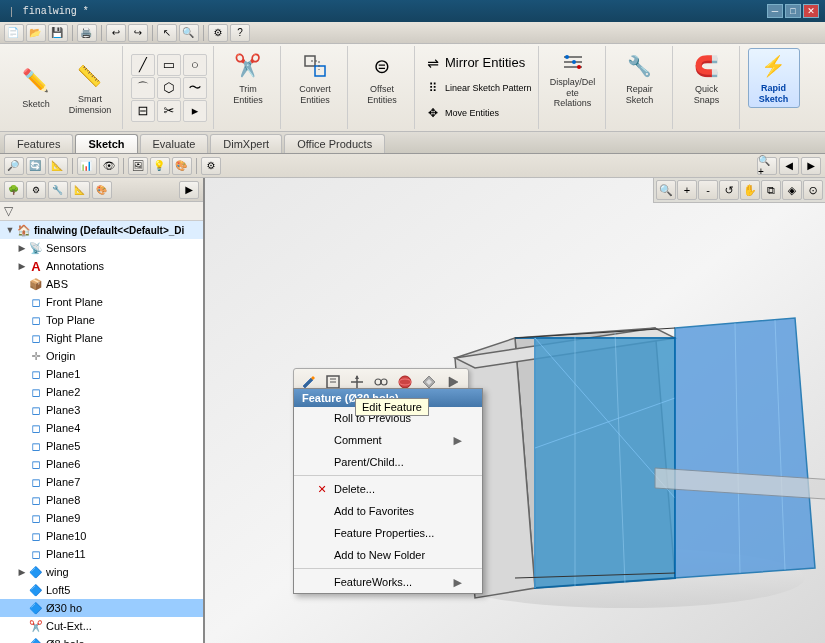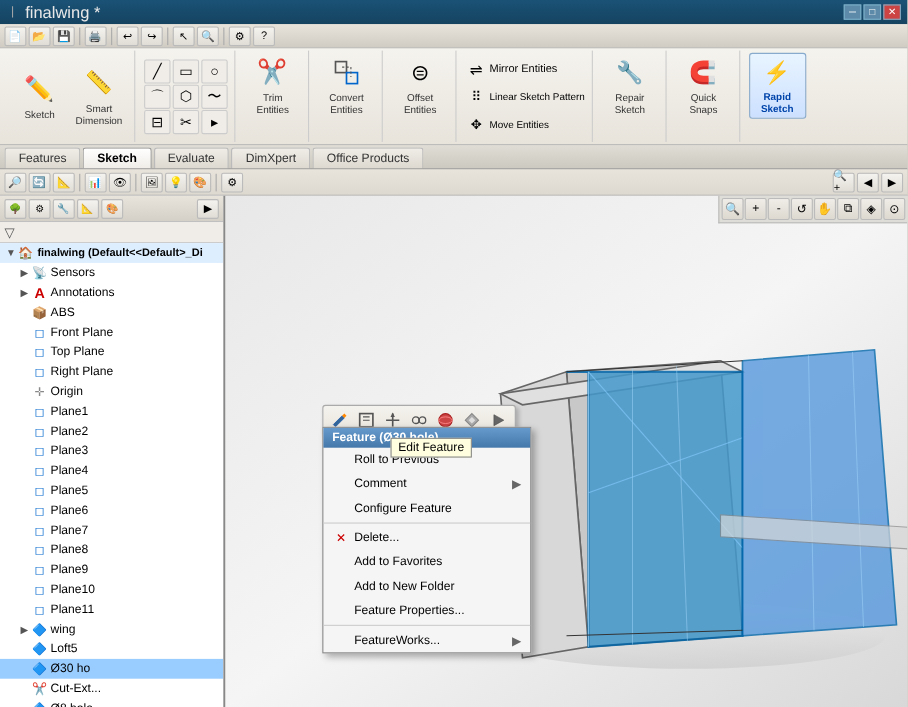--- a/index.html
+++ b/index.html
@@ -203,21 +203,21 @@
       background: linear-gradient(to bottom, #6699cc, #4477aa);
       color: white;
       padding: 3px 8px;
       font-weight: bold;
       font-size: 11px;
     }
 
     .ctx-item {
       display: flex;
       align-items: center;
-      padding: 3px 8px;
+      padding: 3px 20px;
       cursor: pointer;
       gap: 4px;
     }
     .ctx-item-icon { width: 16px; height: 16px; display: flex; align-items: center; justify-content: center; font-size: 11px; }
     .ctx-sep { height: 1px; background: #ccc; margin: 2px 0; }
     .ctx-arrow { margin-left: auto; color: #666; }
 
     
     #mini-toolbar {
       position: absolute;
@@ -306,21 +306,21 @@
       background: #f0ede8;
       border-bottom: 1px solid #ccc;
     }
   </style>
 </head>
 <body>
 
 <div id="titlebar">
   <div id="titlebar-left">
     <span style="color:#aaa;margin:0 4px;">|</span>
-    <span style="color:#e8e8e8;font-size:15px;">finalwing *</span>
+    <span style="color:#e8e8e8;font-size:10px;font-family:Liberation Mono, monospace;">finalwing *</span>
   </div>
   <div id="titlebar-controls">
     <div class="title-btn">─</div>
     <div class="title-btn">□</div>
     <div class="title-btn" style="background:#cc4444;">✕</div>
   </div>
 </div>
 
 <div id="top-toolbar">
   <div class="toolbar-icon-sm">📄</div>
@@ -398,33 +398,48 @@
     <div class="ribbon-btn-large">
       <div class="icon-box" style="font-size:20px;">⊜</div>
       <span class="ribbon-btn-label">Offset<br>Entities</span>
     </div>
   </div>
 
   <div class="ribbon-group" style="min-width:90px;">
     <div style="display:flex;flex-direction:column;gap:1px;flex:1;justify-content:center;">
       <div style="display:flex;align-items:center;gap:2px;padding:2px 0;">
         <div class="icon-box-sm" style="font-size:14px;">⇌</div>
-        <span style="font-size:10px;cursor:pointer;">Mirror Entities</span>
+        <span style="font-size:13px;cursor:pointer;">Mirror Entities</span>
       </div>
       <div style="display:flex;align-items:center;gap:2px;padding:2px 0;">
         <div class="icon-box-sm" style="font-size:12px;">⠿</div>
         <span style="font-size:9px;cursor:pointer;">Linear Sketch Pattern</span>
       </div>
       <div style="display:flex;align-items:center;gap:2px;padding:2px 0;">
         <div class="icon-box-sm" style="font-size:12px;">✥</div>
         <span style="font-size:9px;cursor:pointer;">Move Entities</span>
       </div>
     </div>
   </div>
 
+  <div class="ribbon-group">
+    <div class="ribbon-btn-large">
+      <div class="icon-box">
+        <svg width="28" height="28" viewBox="0 0 28 28">
+          <line x1="5" y1="10" x2="23" y2="10" stroke="#555" stroke-width="1.5"></line>
+          <line x1="5" y1="15" x2="23" y2="15" stroke="#555" stroke-width="1.5"></line>
+          <line x1="5" y1="20" x2="23" y2="20" stroke="#555" stroke-width="1.5"></line>
+          <circle cx="8" cy="10" r="2" fill="#0066cc"></circle>
+          <circle cx="15" cy="15" r="2" fill="#0066cc"></circle>
+          <circle cx="20" cy="20" r="2" fill="#cc0000"></circle>
+        </svg>
+      </div>
+      <span class="ribbon-btn-label">Display/Delete<br>Relations</span>
+    </div>
+  </div>
 
   <div class="ribbon-group">
     <div class="ribbon-btn-large">
       <div class="icon-box" style="font-size:20px;">🔧</div>
       <span class="ribbon-btn-label">Repair<br>Sketch</span>
     </div>
   </div>
 
   <div class="ribbon-group">
     <div class="ribbon-btn-large">
@@ -740,38 +755,38 @@
         <span class="ctx-item-icon"></span>
         <span>Roll to Previous</span>
       </div>
       <div class="ctx-item">
         <span class="ctx-item-icon"></span>
         <span>Comment</span>
         <span class="ctx-arrow">▶</span>
       </div>
       <div class="ctx-item">
         <span class="ctx-item-icon"></span>
-        <span>Configure Feature</span>
+        <span>Parent/Child...</span>
       </div>
       <div class="ctx-sep"></div>
       <div class="ctx-item">
         <span class="ctx-item-icon" style="color:#cc0000;">✕</span>
         <span>Delete...</span>
       </div>
       <div class="ctx-item">
         <span class="ctx-item-icon"></span>
         <span>Add to Favorites</span>
       </div>
       <div class="ctx-item">
         <span class="ctx-item-icon"></span>
-        <span>Add to New Folder</span>
+        <span>Feature Properties...</span>
       </div>
       <div class="ctx-item">
         <span class="ctx-item-icon"></span>
-        <span>Feature Properties...</span>
+        <span>Add to New Folder</span>
       </div>
       <div class="ctx-sep"></div>
       <div class="ctx-item">
         <span class="ctx-item-icon"></span>
         <span>FeatureWorks...</span>
         <span class="ctx-arrow">▶</span>
       </div>
     </div>
 
   </div>

